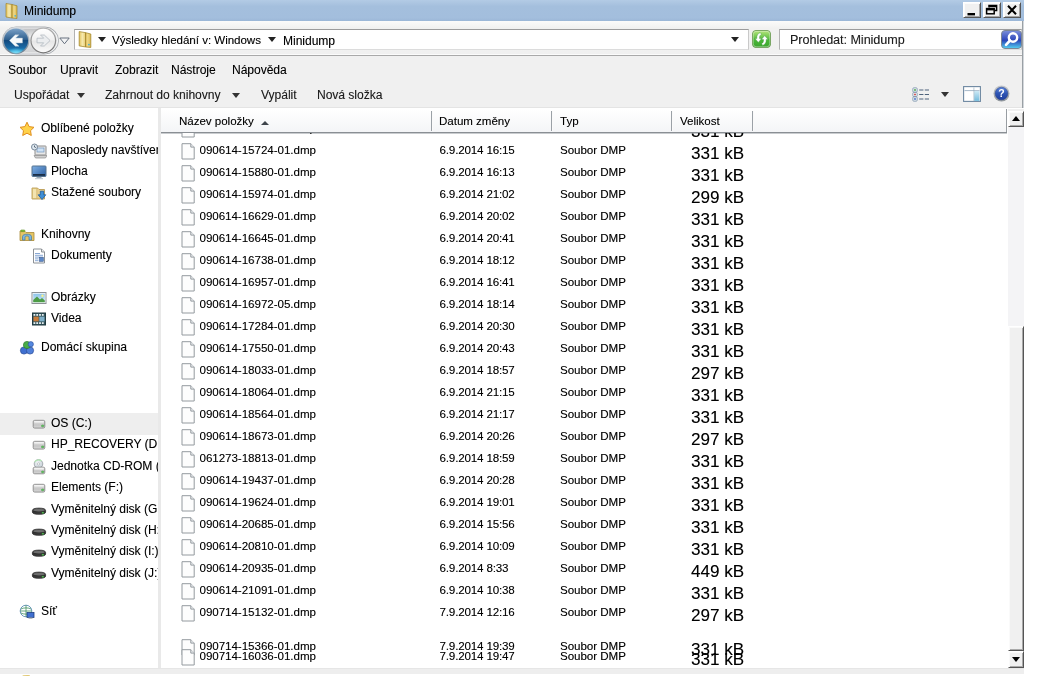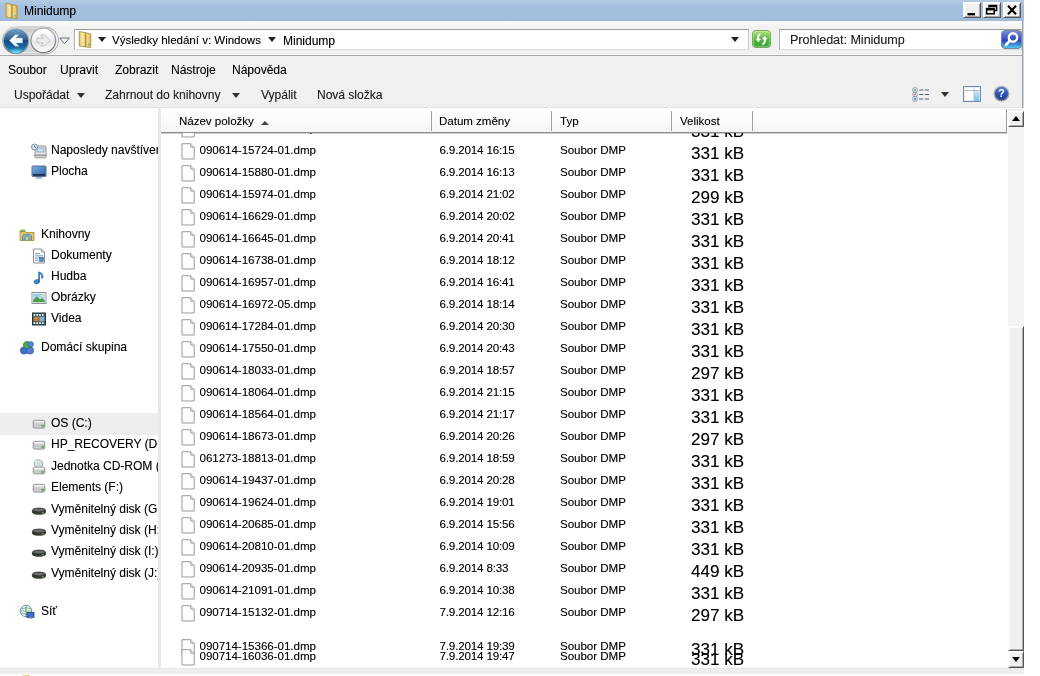--- a/index.html
+++ b/index.html
@@ -266,63 +266,60 @@
             <stop offset="0.5" stop-color="#2e55b4"></stop>
             <stop offset="1" stop-color="#1f3f9f"></stop>
       </linearGradient>
         </defs>
     </svg>
   </div>
 
   <div id="content">
     <div id="ossel"></div>
     <div id="sidebar">
+        <div class="sitem" style="top:10px"><span style="position:absolute;left:19px;top:1.5px;width:18px;height:16px"><svg class="ic" width="16" height="16" viewBox="0 0 16 16">
+              <path d="M8 1.2 L10.1 5.6 L15 6.3 L11.5 9.7 L12.3 14.5 L8 12.2 L3.7 14.5 L4.5 9.7 L1 6.3 L5.9 5.6 Z" fill="#ffd24a" stroke="#e08f1f" stroke-width="1"></path>
+            </svg></span><span style="position:absolute;left:41px">Oblíbené položky</span></div>
         <div class="sitem" style="top:31.5px"><span style="position:absolute;left:31px;top:1.5px;width:18px;height:16px"><svg class="ic" width="16" height="16" viewBox="0 0 16 16">
               <rect x="4" y="3" width="11" height="9" rx="0.5" fill="#e8e8e8" stroke="#8c8c8c"></rect>
               <rect x="6" y="5" width="7" height="4" fill="#cfe2f5" stroke="#6f94bd" stroke-width="0.7"></rect>
               <path d="M3 12.5 L16 12.5 L14.5 15 L4.5 15 Z" fill="#d0d0d0" stroke="#8c8c8c" stroke-width="0.7"></path>
               <circle cx="3.5" cy="4" r="3" fill="#dfe8f0" stroke="#7b8b9b"></circle>
               <path d="M3.5 2.5 L3.5 4 L4.8 4.6" stroke="#4a5a6a" fill="none" stroke-width="0.9"></path>
             </svg></span><span style="position:absolute;left:51px">Naposledy navštívené</span></div>
         <div class="sitem" style="top:52.5px"><span style="position:absolute;left:31px;top:1.5px;width:18px;height:16px"><svg class="ic" width="16" height="16" viewBox="0 0 16 16">
               <rect x="1" y="2" width="14" height="10.5" rx="0.8" fill="url(#dg1)" stroke="#55738f"></rect>
               <rect x="2" y="10" width="12" height="1.8" fill="#1c2f46"></rect>
               <rect x="5.5" y="13" width="5" height="1" fill="#9aa8b5"></rect>
               <rect x="4" y="14" width="8" height="1.2" fill="#c3ccd4"></rect>
               <defs>
                 <linearGradient id="dg1" x1="0" y1="0" x2="1" y2="1">
                   <stop offset="0" stop-color="#7fb0e4"></stop>
                   <stop offset="1" stop-color="#2a5da0"></stop>
                 </linearGradient>
               </defs>
             </svg></span><span style="position:absolute;left:51px">Plocha</span></div>
+        <div class="sitem" style="top:73.5px"><span style="position:absolute;left:31px;top:1.5px;width:18px;height:16px"><svg class="ic" width="16" height="16" viewBox="0 0 16 16">
+              <path d="M1 3 L6.5 3 L8 4.5 L13.5 4.5 L13.5 14 L1 14 Z" fill="#e9cf8f" stroke="#b39245" stroke-width="0.8"></path>
+              <path d="M1.5 3.5 L5.8 3.5 L5.8 13.5 L1.5 13.5 Z" fill="#f3e4b0" stroke="#c7ab5c" stroke-width="0.6"></path>
+              <path d="M9.3 6.2 L12.7 6.2 L12.7 9.8 L14.8 9.8 L11 14.6 L7.2 9.8 L9.3 9.8 Z" fill="#3f8fd6" stroke="#1b5a9e" stroke-width="0.8"></path>
+            </svg></span><span style="position:absolute;left:51px">Stažené soubory</span></div>
         <div class="sitem" style="top:115.5px"><span style="position:absolute;left:19px;top:1.5px;width:18px;height:16px"><svg class="ic" width="16" height="16" viewBox="0 0 16 16">
               <path d="M1 4 L5.5 4 L7 5.5 L15 5.5 L15 13.5 L1 13.5 Z" fill="#e5c565" stroke="#a98a38" stroke-width="0.8"></path>
               <rect x="1.8" y="3" width="4" height="1.6" rx="0.5" fill="#8bc53f" stroke="#5c8f22" stroke-width="0.6"></rect>
               <path d="M3.5 13 L3.5 9.5 C3.5 6.5 12.5 6.5 12.5 9.5 L12.5 13 L10 13 L10 10 C10 8.6 6 8.6 6 10 L6 13 Z" fill="#7fb8dd" stroke="#4379a5" stroke-width="0.7"></path>
             </svg></span><span style="position:absolute;left:41px">Knihovny</span></div>
         <div class="sitem" style="top:136.5px"><span style="position:absolute;left:31px;top:1.5px;width:18px;height:16px"><svg class="ic" width="16" height="16" viewBox="0 0 16 16">
               <path d="M2.5 1 L10.5 1 L13.5 4 L13.5 15 L2.5 15 Z" fill="#fff" stroke="#8c9196"></path>
               <path d="M10.5 1 L10.5 4 L13.5 4" fill="#e8eaec" stroke="#8c9196"></path>
               <g stroke="#7a9ecf" stroke-width="0.9">
                 <path d="M4 5.5 H9 M4 7.3 H12 M4 9.1 H12 M4 10.9 H7.5 M4 12.7 H7.5"></path>
               </g>
               <rect x="8.5" y="9.5" width="3.8" height="3.8" fill="#5b87c7" stroke="#3b5c91" stroke-width="0.6"></rect>
             </svg></span><span style="position:absolute;left:51px">Dokumenty</span></div>
-        <div class="sitem" style="top:157.5px"><span style="position:absolute;left:31px;top:1.5px;width:18px;height:16px"><svg class="ic" width="16" height="16" viewBox="0 0 16 16">
-              <ellipse cx="5.7" cy="12.7" rx="2.7" ry="2.1" fill="url(#msg1)" stroke="#1d5fa8" stroke-width="0.6" transform="rotate(-15 5.7 12.7)"></ellipse>
-              <rect x="7.3" y="3" width="1.5" height="9.6" fill="url(#msg1)" stroke="#1d5fa8" stroke-width="0.4"></rect>
-              <path d="M8.8 3 C11.2 4.2 12.6 6 11.8 9.2 L10.4 9.2 C11.2 6.6 10.2 5.6 8.8 5 Z" fill="url(#msg1)" stroke="#1d5fa8" stroke-width="0.5"></path>
-              <defs>
-                <linearGradient id="msg1" x1="0" y1="0" x2="1" y2="1">
-                  <stop offset="0" stop-color="#5ca2e2"></stop>
-                  <stop offset="1" stop-color="#1f6cc0"></stop>
-                </linearGradient>
-              </defs>
-            </svg></span><span style="position:absolute;left:51px">Hudba</span></div>
         <div class="sitem" style="top:178.5px"><span style="position:absolute;left:31px;top:1.5px;width:18px;height:16px"><svg class="ic" width="16" height="16" viewBox="0 0 16 16">
               <rect x="1" y="2.5" width="14" height="11" fill="#fff" stroke="#8c9196"></rect>
               <rect x="2.2" y="3.7" width="11.6" height="8.6" fill="url(#pg1)"></rect>
               <path d="M2.2 10 L6 6.5 L9 9.5 L11 8 L13.8 10.5 L13.8 12.3 L2.2 12.3 Z" fill="#4d9c46"></path>
               <circle cx="11.5" cy="5.8" r="1.2" fill="#f7ef8d"></circle>
               <defs>
                 <linearGradient id="pg1" x1="0" y1="0" x2="0" y2="1">
                   <stop offset="0" stop-color="#8ec5ea"></stop>
                   <stop offset="1" stop-color="#cfe6f5"></stop>
                 </linearGradient>

